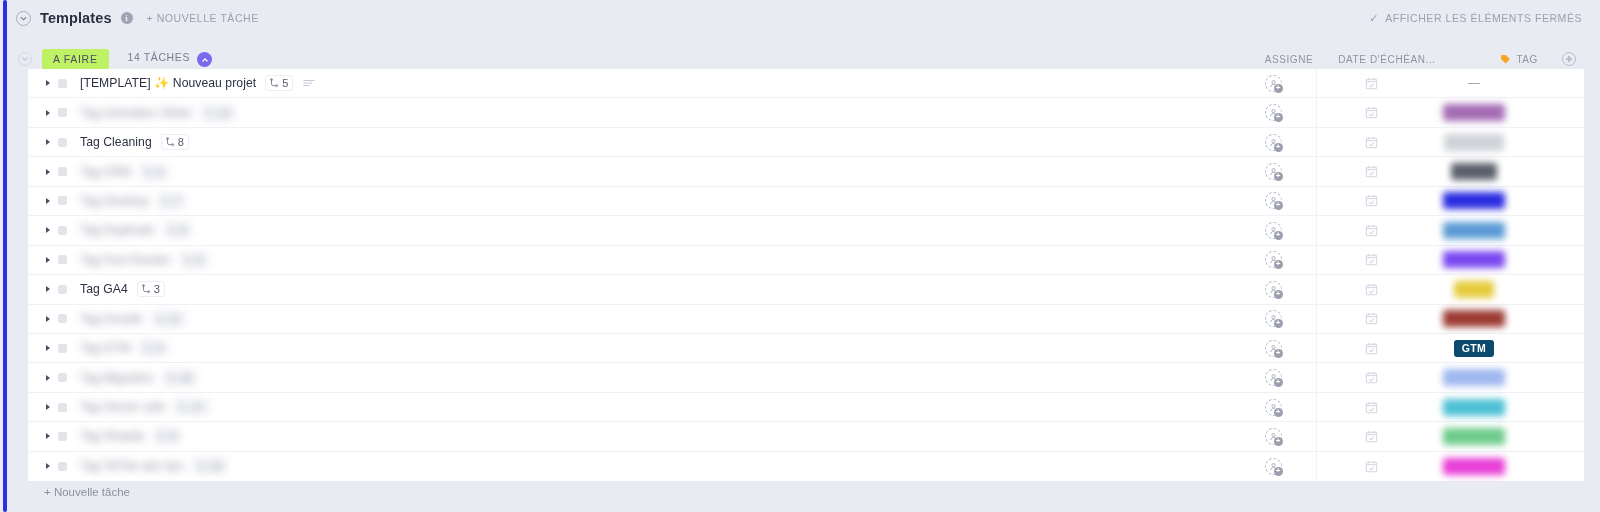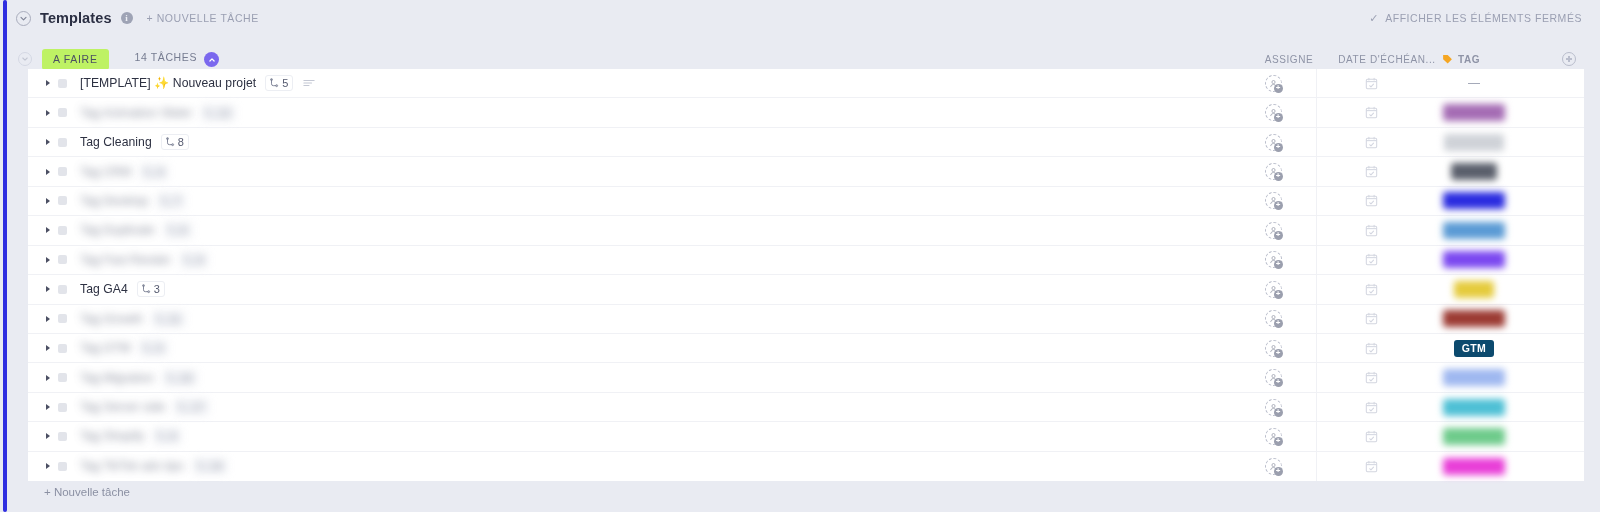--- a/index.html
+++ b/index.html
@@ -114,21 +114,21 @@
   .tab-afaire {
     background: #bef264;
     border-radius: 3px;
     padding: 4px 11px 5px;
     font-size: 10.5px;
     color: #4b4f63;
     letter-spacing: .7px;
     white-space: nowrap;
   }
   .task-count {
-    margin-left: 26px;
+    margin-left: 19px;
     font-size: 10.5px;
     color: #767c91;
     letter-spacing: .6px;
     white-space: nowrap;
   }
   .count-badge {
     display: inline-flex;
     align-items: center;
     justify-content: center;
     width: 15px; height: 15px;
@@ -142,21 +142,21 @@
   .col-head {
     font-size: 10px;
     color: #8e93a6;
     letter-spacing: .6px;
     text-align: center;
     white-space: nowrap;
     flex: 0 0 auto;
   }
   .col-assign { width: 86px; }
   .col-date   { width: 110px; }
-  .col-tag    { width: 96px; display: flex; align-items: center; justify-content: flex-start; gap: 5px; font-weight: bold; }
+  .col-tag    { width: 96px; display: flex; align-items: center; justify-content: flex-end; gap: 5px; }
   .col-add    { width: 62px; display: flex; align-items: center; justify-content: center; }
   .add-col-btn {
     width: 14px; height: 14px;
     border: 1.2px solid #b9bdcc;
     border-radius: 50%;
     position: relative;
   }
   .add-col-btn:before, .add-col-btn:after {
     content: "";
     position: absolute;

